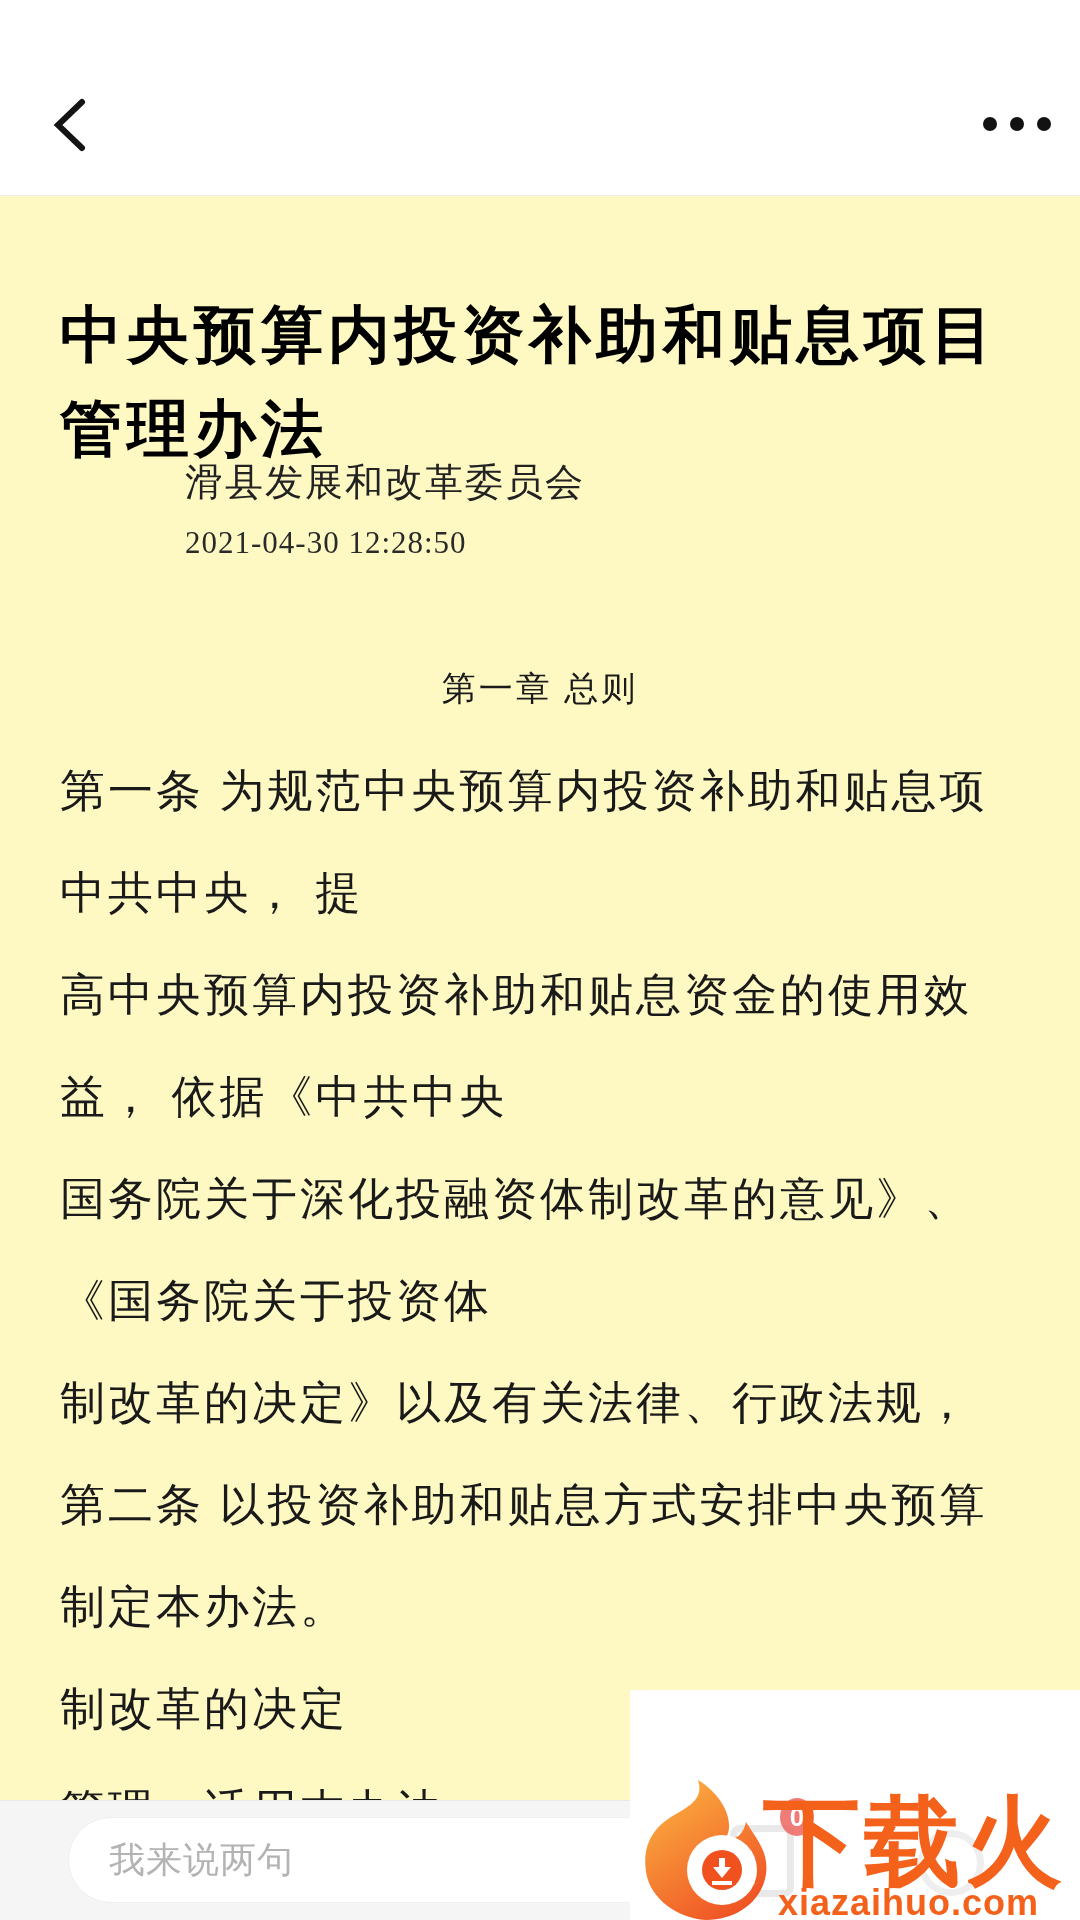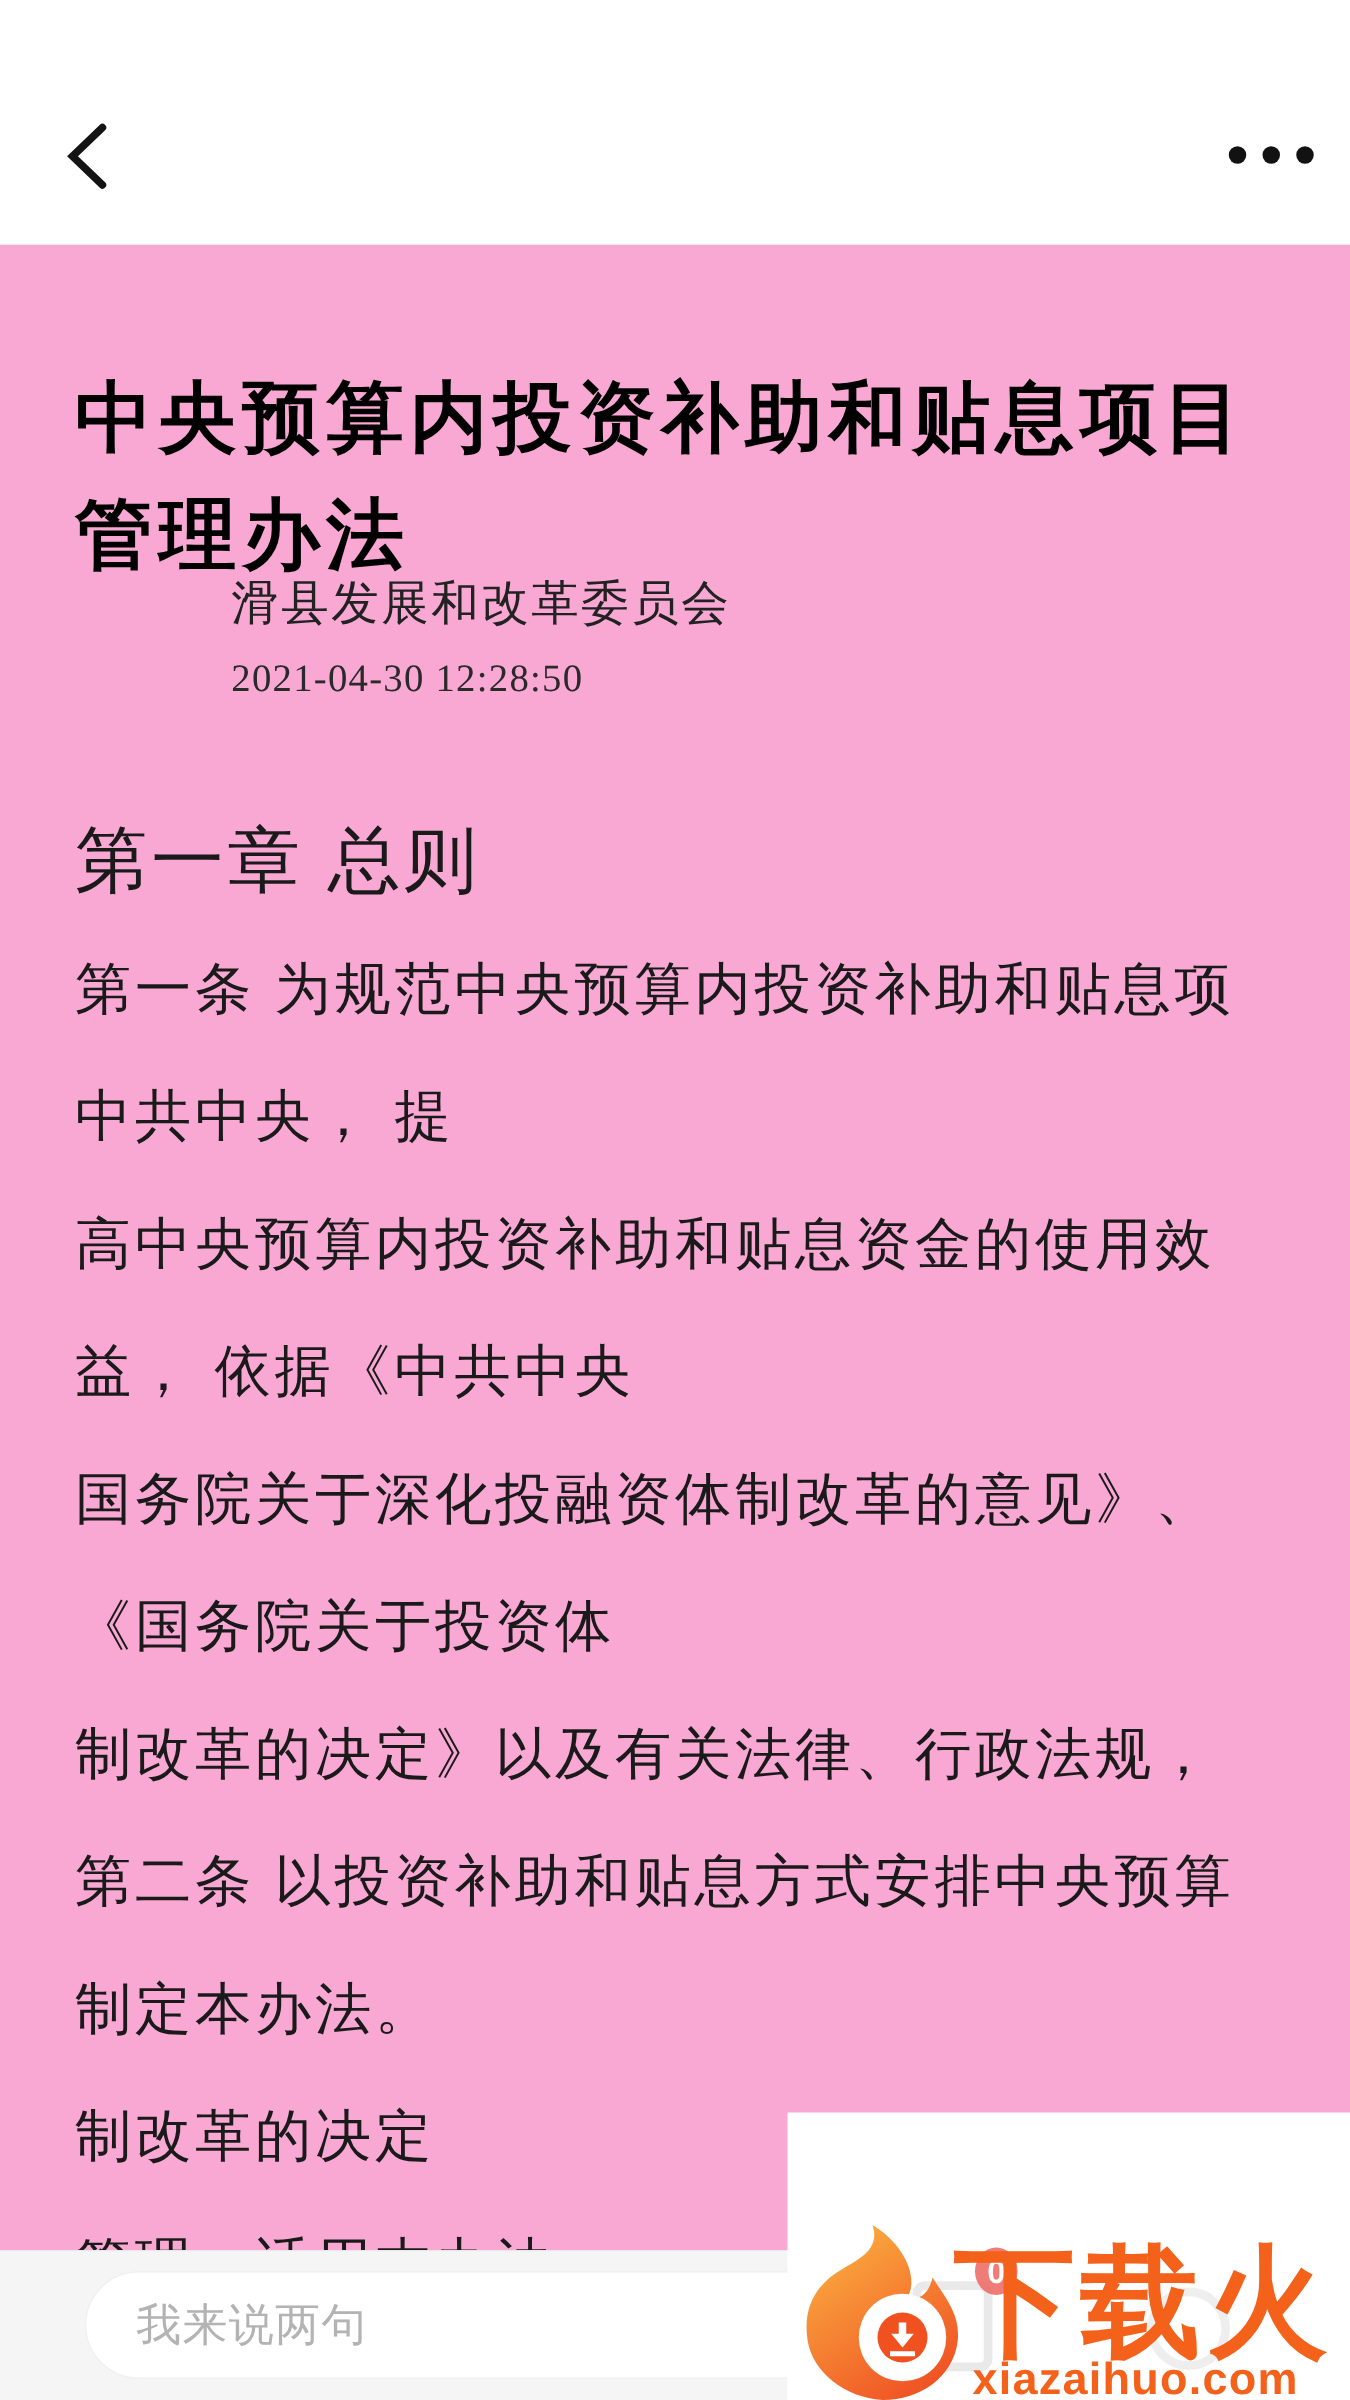--- a/index.html
+++ b/index.html
@@ -1,18 +1,18 @@
 <!DOCTYPE html>
 <html><head>
 <meta charset="utf-8">
 <style>
   html,body{margin:0;padding:0;background:#fff;}
   .screen{
     position:relative;width:1080px;height:1920px;margin:0 auto;
-    background:#f9a8d4;overflow:hidden;
+    background:#fef9c3;overflow:hidden;
     font-family:"Liberation Sans","DejaVu Sans",sans-serif;
   }
   
   .navbar{
     position:absolute;left:0;top:0;width:1080px;height:195px;
     background:#fff;border-bottom:1px solid #ececec;z-index:10;
   }
   .back-btn{position:absolute;left:48px;top:92px;width:48px;height:64px;cursor:pointer;}
   .more-btn{position:absolute;left:983px;top:104px;width:68px;height:40px;display:flex;align-items:center;justify-content:space-between;cursor:pointer;}
   .more-btn .dot{width:14px;height:14px;border-radius:50%;background:#121212;}
@@ -35,22 +35,22 @@
     position:absolute;left:125px;top:72px;white-space:nowrap;
     font-family:"Liberation Serif","DejaVu Serif",serif;
     font-size:31px;color:#2a2a2a;letter-spacing:1px;
   }
   
   .bodytext{
     position:absolute;left:60px;top:638px;width:960px;z-index:1;
     font-size:45px;color:#1a1a1a;letter-spacing:3px;
   }
   .bodytext .chapter{
-    margin:0;height:102px;line-height:102px;text-align:left;
-    font-size:58px;white-space:nowrap;
+    margin:0;height:102px;line-height:102px;text-align:center;
+    font-size:34px;white-space:nowrap;font-family:Liberation Serif, serif;
   }
   .bodytext .line{
     margin:0;height:102px;line-height:102px;white-space:nowrap;
   }
   
   .comment-bar{
     position:absolute;left:0;top:1800px;width:924px;height:120px;
     background:#f5f5f6;border-top:1px solid #e9e9e9;z-index:20;
   }
   .comment-input{

